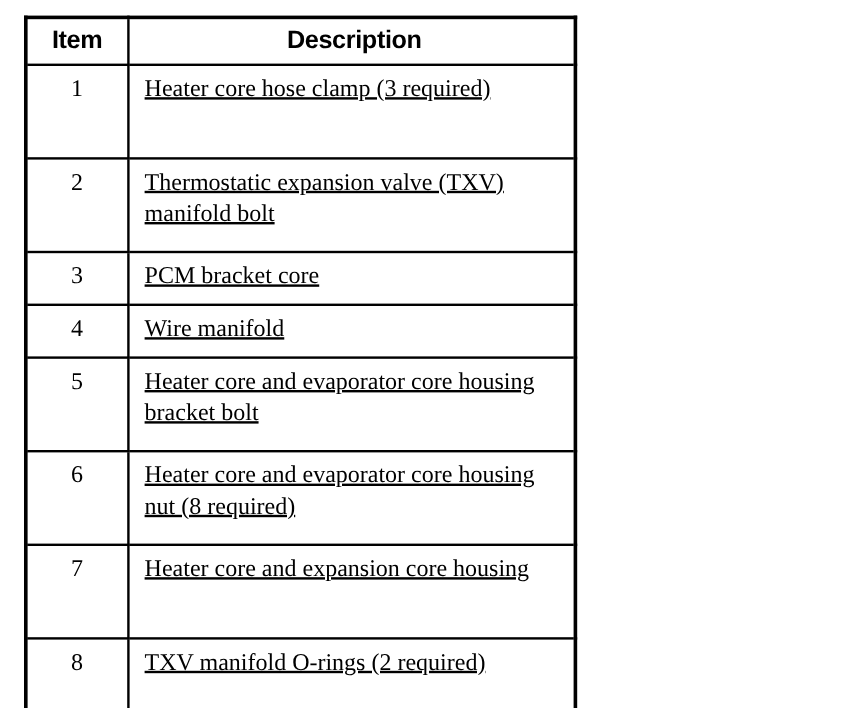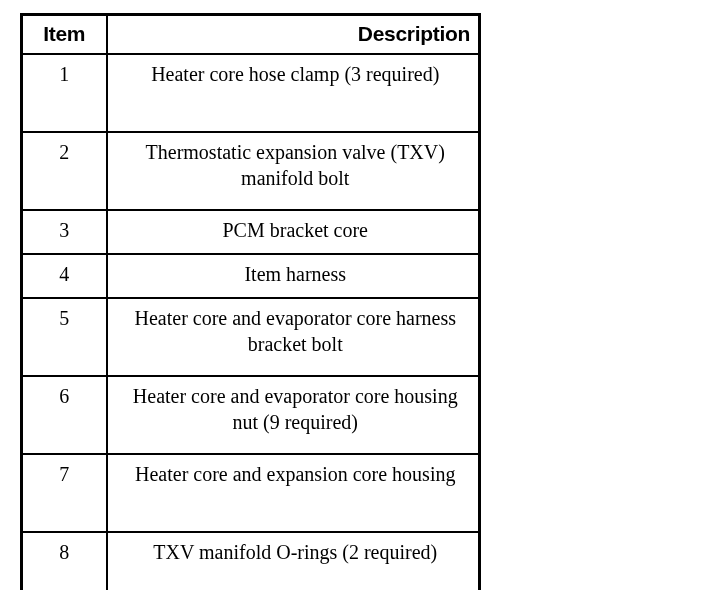--- a/index.html
+++ b/index.html
@@ -52,38 +52,39 @@
     font-size: 21px;
     line-height: 1.05;
     padding: 7px 8px 8px 8px;
     letter-spacing: -0.3px;
     vertical-align: middle;
   }
   .parts-table thead th.h-item {
     text-align: center;
   }
   .parts-table thead th.h-desc {
-    text-align: right;
+    text-align: center;
     padding-left: 13px;
   }
 
   
   .parts-table tbody td {
     font-family: "Liberation Serif", "DejaVu Serif", serif;
     font-size: 20px;
     line-height: 1.30;
   }
   .parts-table tbody td.c-item {
     text-align: center;
     padding: 6px 6px 8px 6px;
     white-space: nowrap;
   }
   .parts-table tbody td.c-desc {
-    text-align: center;
+    text-align: left;
     padding: 6px 8px 8px 13px;
+    text-decoration: underline;
   }
 
   .row-tall td { height: 62px; }
   .row-short td { height: 28px; }
 </style>
 </head>
 <body>
 
 <div id="page">
 
@@ -112,31 +113,31 @@
         <td class="c-desc">Thermostatic expansion valve (TXV) manifold bolt</td>
       </tr>
 
       <tr class="row-short">
         <td class="c-item">3</td>
         <td class="c-desc">PCM bracket core</td>
       </tr>
 
       <tr class="row-short">
         <td class="c-item">4</td>
-        <td class="c-desc">Item harness</td>
+        <td class="c-desc">Wire manifold</td>
       </tr>
 
       <tr class="row-tall">
         <td class="c-item">5</td>
-        <td class="c-desc">Heater core and evaporator core harness bracket bolt</td>
+        <td class="c-desc">Heater core and evaporator core housing bracket bolt</td>
       </tr>
 
       <tr class="row-tall">
         <td class="c-item">6</td>
-        <td class="c-desc">Heater core and evaporator core housing nut (9 required)</td>
+        <td class="c-desc">Heater core and evaporator core housing nut (8 required)</td>
       </tr>
 
       <tr class="row-tall">
         <td class="c-item">7</td>
         <td class="c-desc">Heater core and expansion core housing</td>
       </tr>
 
       <tr class="row-tall">
         <td class="c-item">8</td>
         <td class="c-desc">TXV manifold O-rings (2 required)</td>

